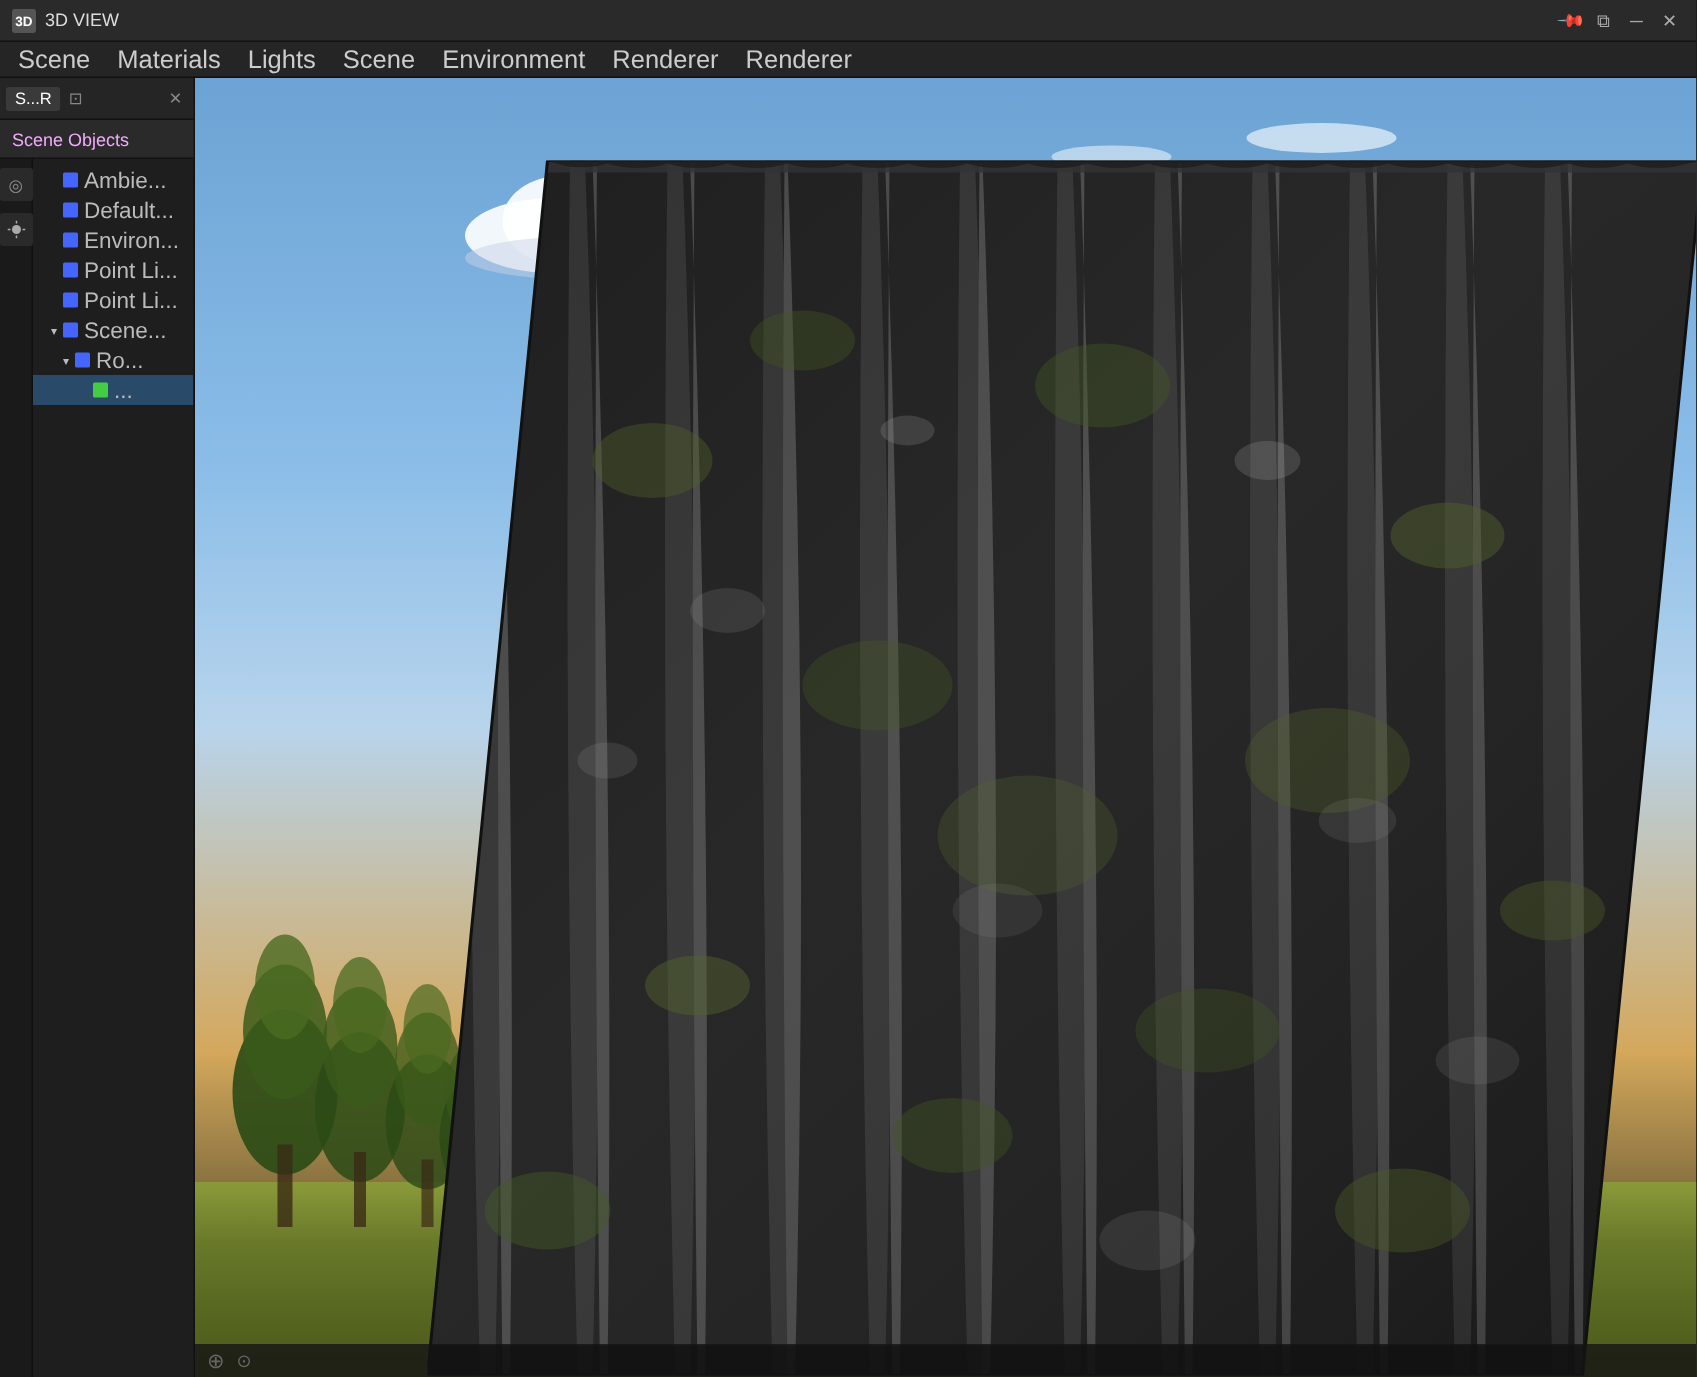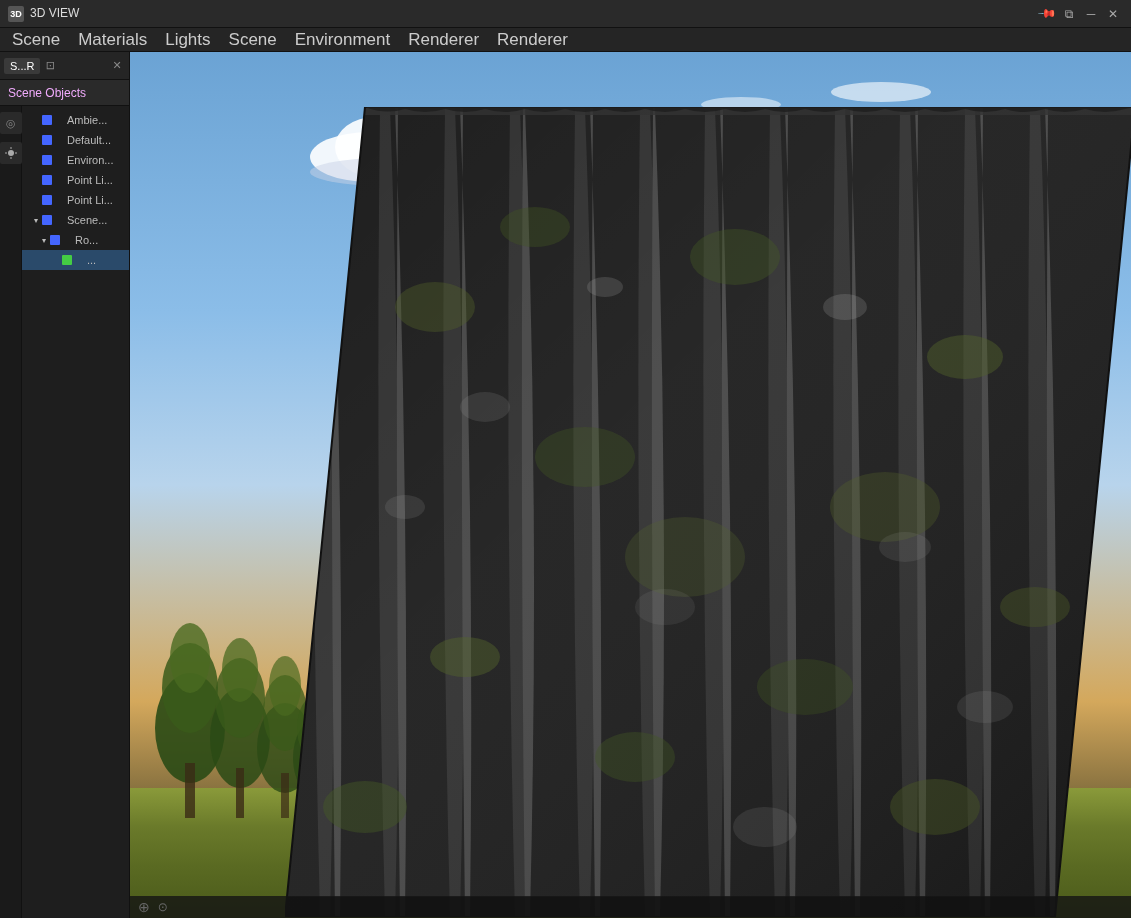--- a/index.html
+++ b/index.html
@@ -163,25 +163,24 @@
       font-size: 8px; color: #888;
       flex-shrink: 0;
     }
     .tree-color-box {
       width: 10px; height: 10px;
       border-radius: 1px;
       margin-right: 4px;
       flex-shrink: 0;
     }
     .tree-item-label {
-      font-size: 11px;
+      font-size: 15px;
       color: #bbb;
       overflow: hidden;
       text-overflow: ellipsis;
-      margin-left: 11px;
     }
 
     
     .viewport {
       flex: 1;
       position: relative;
       overflow: hidden;
       background: #333;
     }
 

